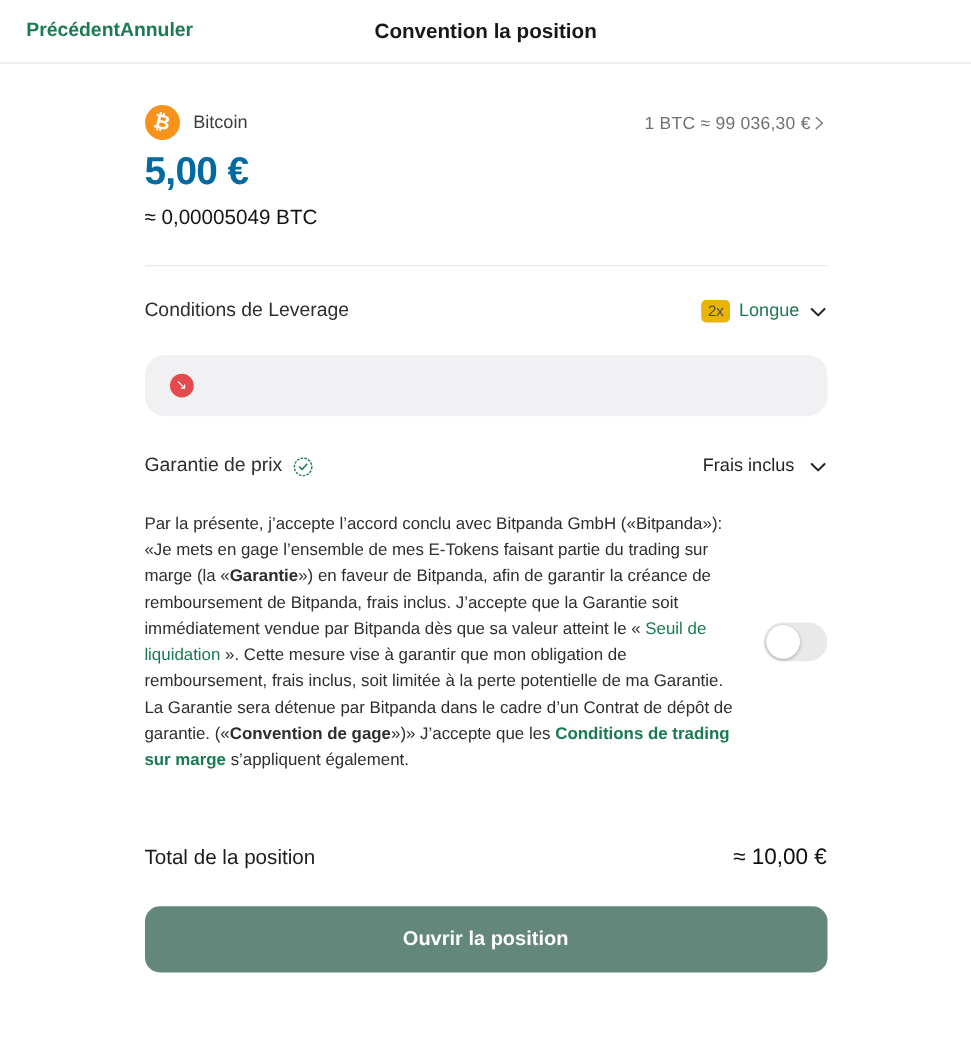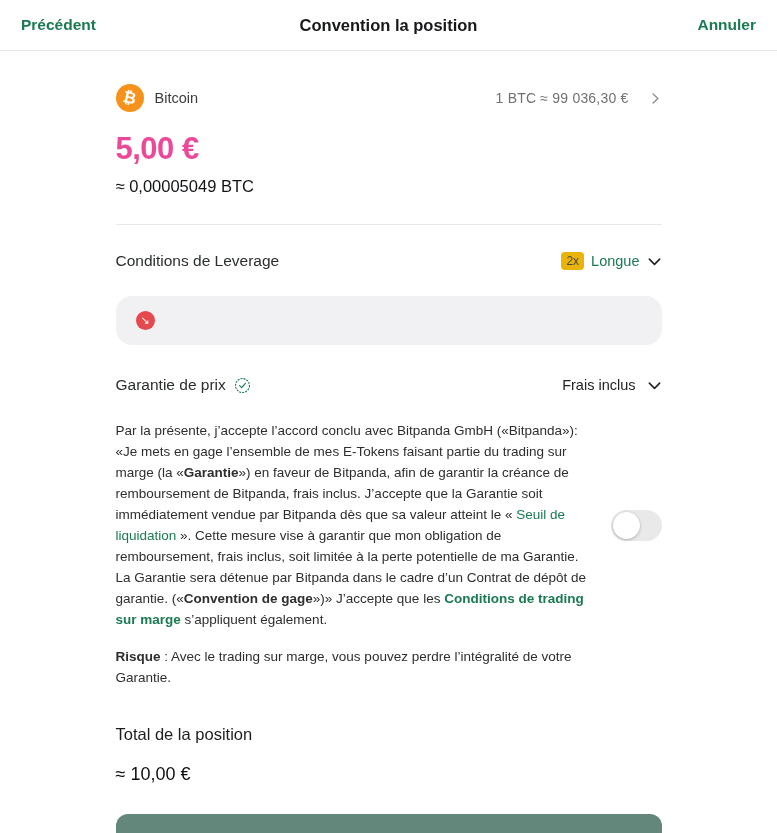--- a/index.html
+++ b/index.html
@@ -3,47 +3,47 @@
 <meta charset="utf-8">
 <style>
   * { margin:0; padding:0; box-sizing:border-box; }
   html,body { background:#ffffff; }
   body {
     width:777px; height:833px; margin:0 auto; position:relative;
     font-family:"Liberation Sans", sans-serif; color:#1f2420; overflow:hidden;
   }
   
   .header {
-    height:51px; display:flex; align-items:center; justify-content:space-between;
+    height:51px; display:flex; align-items:center; 
     padding:0 21px; border-bottom:1px solid #e8e8e8; position:relative; background:#fff;
   }
   .header-link { color:#1a7a52; font-size:15.5px; font-weight:700; cursor:pointer; }
   .header-title {
     position:absolute; left:50%; transform:translateX(-50%);
     font-size:16.5px; font-weight:700; color:#17181a;
   }
   
   .content { width:546px; margin:0 auto; }
   
   .asset-row { margin-top:33px; display:flex; align-items:center; }
   .btc-icon {
     width:28px; height:28px; border-radius:50%; background:#f7931a; flex:0 0 28px;
     display:flex; align-items:center; justify-content:center;
   }
   .btc-glyph {
     color:#fff; font-weight:700; font-size:16px; transform:rotate(13deg);
     font-family:"DejaVu Sans", sans-serif; line-height:1;
   }
   .asset-name { margin-left:11px; font-size:14.5px; color:#3a3d3b; }
-  .asset-rate { margin-left:auto; display:flex; align-items:center; gap:20px; cursor:pointer; }
+  .asset-rate { margin-left:auto; display:flex; align-items:center; gap:0; cursor:pointer; }
   .rate-text { font-size:14px; color:#6f7172; letter-spacing:.2px; }
   .chev-right { width:13px; height:13px; display:block; }
   
   .amount-fiat {
-    margin-top:19px; font-size:31px; font-weight:800; color:#ec4899;
+    margin-top:7px; font-size:31px; font-weight:800; color:#0369a1;
     letter-spacing:-0.5px;
   }
   .amount-crypto { margin-top:10px; font-size:16.5px; color:#121416; }
   .divider { margin-top:28px; border-top:1px solid #e8e8e8; }
   
   .lev-row { margin-top:27px; display:flex; align-items:center; justify-content:space-between; }
   .row-label { font-size:15.5px; color:#2b2f2c; }
   .lev-right { display:flex; align-items:center; gap:7px; cursor:pointer; }
   .lev-badge {
     background:#eab308; color:#45494a; font-size:12px; border-radius:4px;
@@ -81,21 +81,21 @@
     margin-left:auto; width:51px; height:31px; border-radius:16px; background:#e9e9ea;
     position:relative; flex:0 0 51px; cursor:pointer;
   }
   .toggle .knob {
     position:absolute; top:2px; left:2px; width:27px; height:27px; border-radius:50%;
     background:#fff; box-shadow:0 1px 3px rgba(0,0,0,.25), 0 0 0 .5px rgba(0,0,0,.04);
   }
   .risk { margin-top:16px; font-size:13.5px; line-height:21px; color:#2c2f2d; width:490px; }
   .risk .b { font-weight:700; }
   
-  .sum-row { display:flex; align-items:baseline; justify-content:space-between;flex-direction:column; }
+  .sum-row { display:flex; align-items:baseline; justify-content:space-between; }
   .sum-row.total { margin-top:37px; }
   .sum-row.size  { margin-top:31px; }
   .sum-label { font-size:16.5px; color:#1c1e1d; }
   .sum-value { font-size:18px; color:#0f1110;margin-top:20px; }
   
   .cta {
     margin-top:29px; width:546px; height:53px; border:none; border-radius:12px;
     background:#63877a; color:#ffffff; font-size:16px; font-weight:700;
     font-family:"Liberation Sans", sans-serif; cursor:pointer; display:block;
   }
@@ -160,21 +160,20 @@
     </div>
   </div>
 
   <div class="agreement">
     <p class="agree-text"><span>Par la présente, j’accepte l’accord conclu avec Bitpanda GmbH («Bitpanda»): «Je mets en gage l’ensemble de mes E‑Tokens faisant partie du trading sur marge (la «</span><span class="b">Garantie</span><span>») en faveur de Bitpanda, afin de garantir la créance de remboursement de Bitpanda, frais inclus. J’accepte que la Garantie soit immédiatement vendue par Bitpanda dès que sa valeur atteint le « </span><span class="lnk">Seuil de liquidation</span><span> ». Cette mesure vise à garantir que mon obligation de remboursement, frais inclus, soit limitée à la perte potentielle de ma Garantie. La Garantie sera détenue par Bitpanda dans le cadre d’un Contrat de dépôt de garantie. («</span><span class="b">Convention de gage</span><span>»)» J’accepte que les </span><span class="lnkb">Conditions de trading sur marge</span><span> s’appliquent également.</span></p>
     <div class="toggle">
       <div class="knob"></div>
     </div>
   </div>
 
-  <p class="risk"><span class="b">Risque</span><span> : Avec le trading sur marge, vous pouvez perdre l’intégralité de votre Garantie.</span></p>
 
   <div class="sum-row total">
     <span class="sum-label">Total de la position</span>
     <span class="sum-value">≈ 10,00 €</span>
   </div>
 
   <button class="cta">Ouvrir la position</button>
 
 </div>
 

